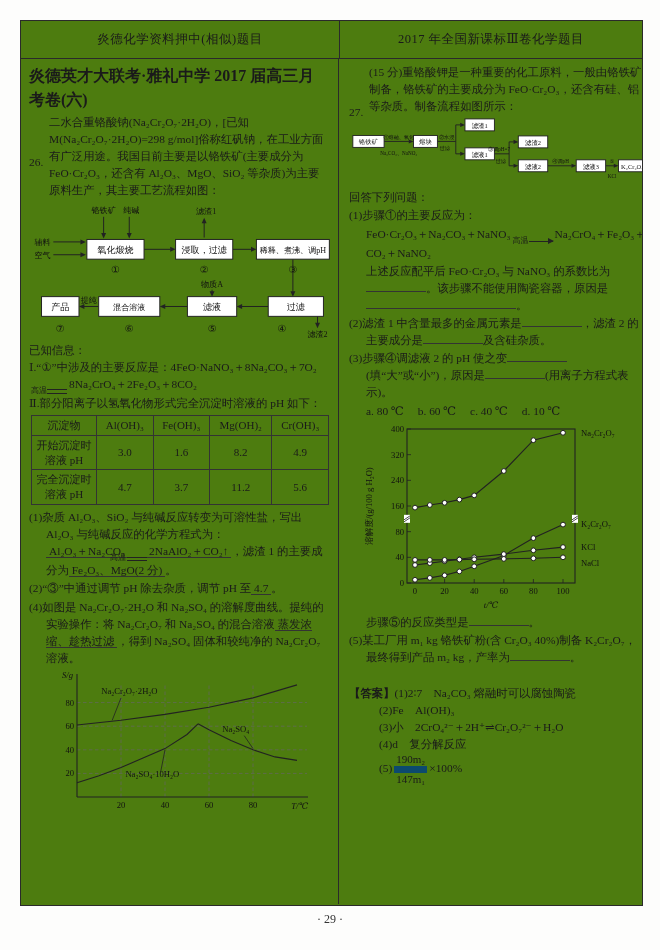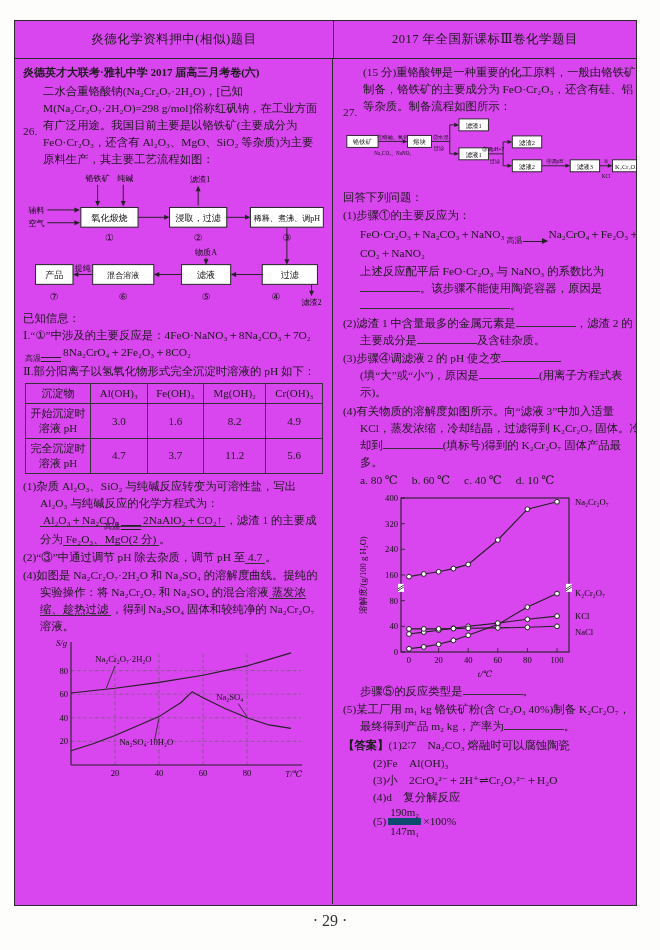--- a/index.html
+++ b/index.html
@@ -1,49 +1,49 @@
 <!DOCTYPE html>
 <html><head>
 <meta charset="utf-8">
 <style>
   html,body{margin:0;padding:0;}
   body{width:660px;height:950px;background:#fdfdfc;font-family:"Liberation Serif","DejaVu Serif",serif;color:#1a1a1a;}
   .page{position:relative;width:660px;height:950px;}
-  .frame{position:absolute;left:14px;top:20px;width:621px;height:884px;border:1.6px solid #2a2a2a;background:#d946ef;}
+  .frame{position:absolute;left:20px;top:20px;width:621px;height:884px;border:1.6px solid #2a2a2a;background:#4d7c0f;}
   .header-row{display:flex;height:37px;border-bottom:1.6px solid #2a2a2a;}
   .hcell{display:flex;align-items:center;justify-content:center;font-size:12.5px;letter-spacing:0.5px;}
   .hcell.hl{width:318px;border-right:1.6px solid #2a2a2a;}
   .hcell.hr{flex:1;}
   .columns{display:flex;height:845px;overflow:hidden;}
   .col{font-size:11.4px;line-height:1.5;}
   .col-left{width:318px;border-right:1.6px solid #2a2a2a;padding:5px 8px 0 8px;box-sizing:border-box;}
   .col-right{flex:1;padding:5px 8px 0 10px;box-sizing:border-box;}
-  .col-title{font-weight:bold;font-size:11px;margin-bottom:2px;}
+  .col-title{font-weight:bold;font-size:16px;margin-bottom:2px;}
   .q{position:relative;padding-left:20px;}
   .qnum{position:absolute;left:0;top:0;margin-top:40px;}
   .sub{padding-left:17px;text-indent:-17px;margin:1px 0;}
   .noind{padding-left:17px;text-indent:0;}
   .u{border-bottom:1px solid #333;padding:0 3px;}
   .bl{display:inline-block;border-bottom:1px solid #333;height:11px;vertical-align:baseline;}.w60{width:60px}.w150{width:150px}
   .cond{display:inline-flex;flex-direction:row;align-items:center;vertical-align:-5px;line-height:1;margin:0 2px;}
   .ct{font-size:8px;}
   .dl{display:inline-block;width:20px;height:2.6px;border-top:1px solid #222;border-bottom:1px solid #222;margin-top:1px;}
   .arr{display:inline-block;width:24px;height:0;border-top:1.1px solid #222;position:relative;margin:4px 0 3px 0;}
   .arr:after{content:"";position:absolute;right:-1px;top:-3.6px;border-left:6px solid #222;border-top:3px solid transparent;border-bottom:3px solid transparent;}
   table.ptab{border-collapse:collapse;width:99%;margin:3px 0 4px 2px;font-size:11px;}
   table.ptab td{border:1px solid #333;padding:2px 1px;text-align:center;line-height:1.35;}
   table.ptab td.lab{width:62px;}
   .opts span{margin-right:14px;}
-  .ansblk{margin-top:2px;}
+  .ansblk{margin-top:19px;}
   .ansblk .albl{font-weight:bold;}
   .ansline{padding-left:30px;}
   .frac{display:inline-block;vertical-align:-0.95em;text-align:center;margin:0 2px;line-height:1.15;font-size:11px;}
   .fn{display:block;border-bottom:7px solid #0c4a6e;padding:0 2px;}
   .fd{display:block;}
-  .footer{position:absolute;left:0;top:912px;width:660px;text-align:center;font-size:16px;color:#333;}
+  .footer{position:absolute;left:0;top:912px;width:660px;text-align:center;font-size:12px;color:#333;}
   svg{display:block;}
   svg text{font-family:"Liberation Serif","DejaVu Serif",serif;}
   .fb{fill:#fff;stroke:#222;stroke-width:1;}
   .fl{stroke:#222;stroke-width:1;fill:none;}
   .fh{fill:#222;stroke:none;}
   .ft{font-size:9.2px;text-anchor:middle;fill:#111;}
   .f8{font-size:8.2px;}
   .f10{font-size:10px;}
   .ft7{font-size:7px;text-anchor:middle;fill:#111;}
   .ft55{font-size:5.6px;text-anchor:middle;fill:#111;}
@@ -307,23 +307,20 @@
         </div>
 
         <div class="sub">
           <span>(2)滤渣 1 中含量最多的金属元素是</span><span class="bl w60"></span><span>，滤渣 2 的主要成分是</span><span class="bl w60"></span><span>及含硅杂质。</span>
         </div>
 
         <div class="sub">
           <span>(3)步骤④调滤液 2 的 pH 使之变</span><span class="bl w60"></span><span>(填“大”或“小”)，原因是</span><span class="bl w60"></span><span>(用离子方程式表示)。</span>
         </div>
 
-        <div class="sub">
-          <span>(4)有关物质的溶解度如图所示。向“滤液 3”中加入适量 KCl，蒸发浓缩，冷却结晶，过滤得到 K₂Cr₂O₇ 固体。冷却到</span><span class="bl w60"></span><span>(填标号)得到的 K₂Cr₂O₇ 固体产品最多。</span>
-        </div>
         <div class="noind sub opts">
           <span>a. 80 ℃</span><span>b. 60 ℃</span><span>c. 40 ℃</span><span>d. 10 ℃</span>
         </div>
 
         <svg id="chart27" width="272" height="192" style="margin:1px 0 1px 14px">
             <rect x="44" y="8" width="168" height="154" class="cax"></rect>
             <line x1="44" y1="162" x2="48" y2="162" class="cax thin"></line>
             <text x="41" y="165" text-anchor="end" class="ctk">0</text>
             <line x1="44" y1="136.33333333333334" x2="48" y2="136.33333333333334" class="cax thin"></line>
             <text x="41" y="139.33333333333334" text-anchor="end" class="ctk">40</text>

